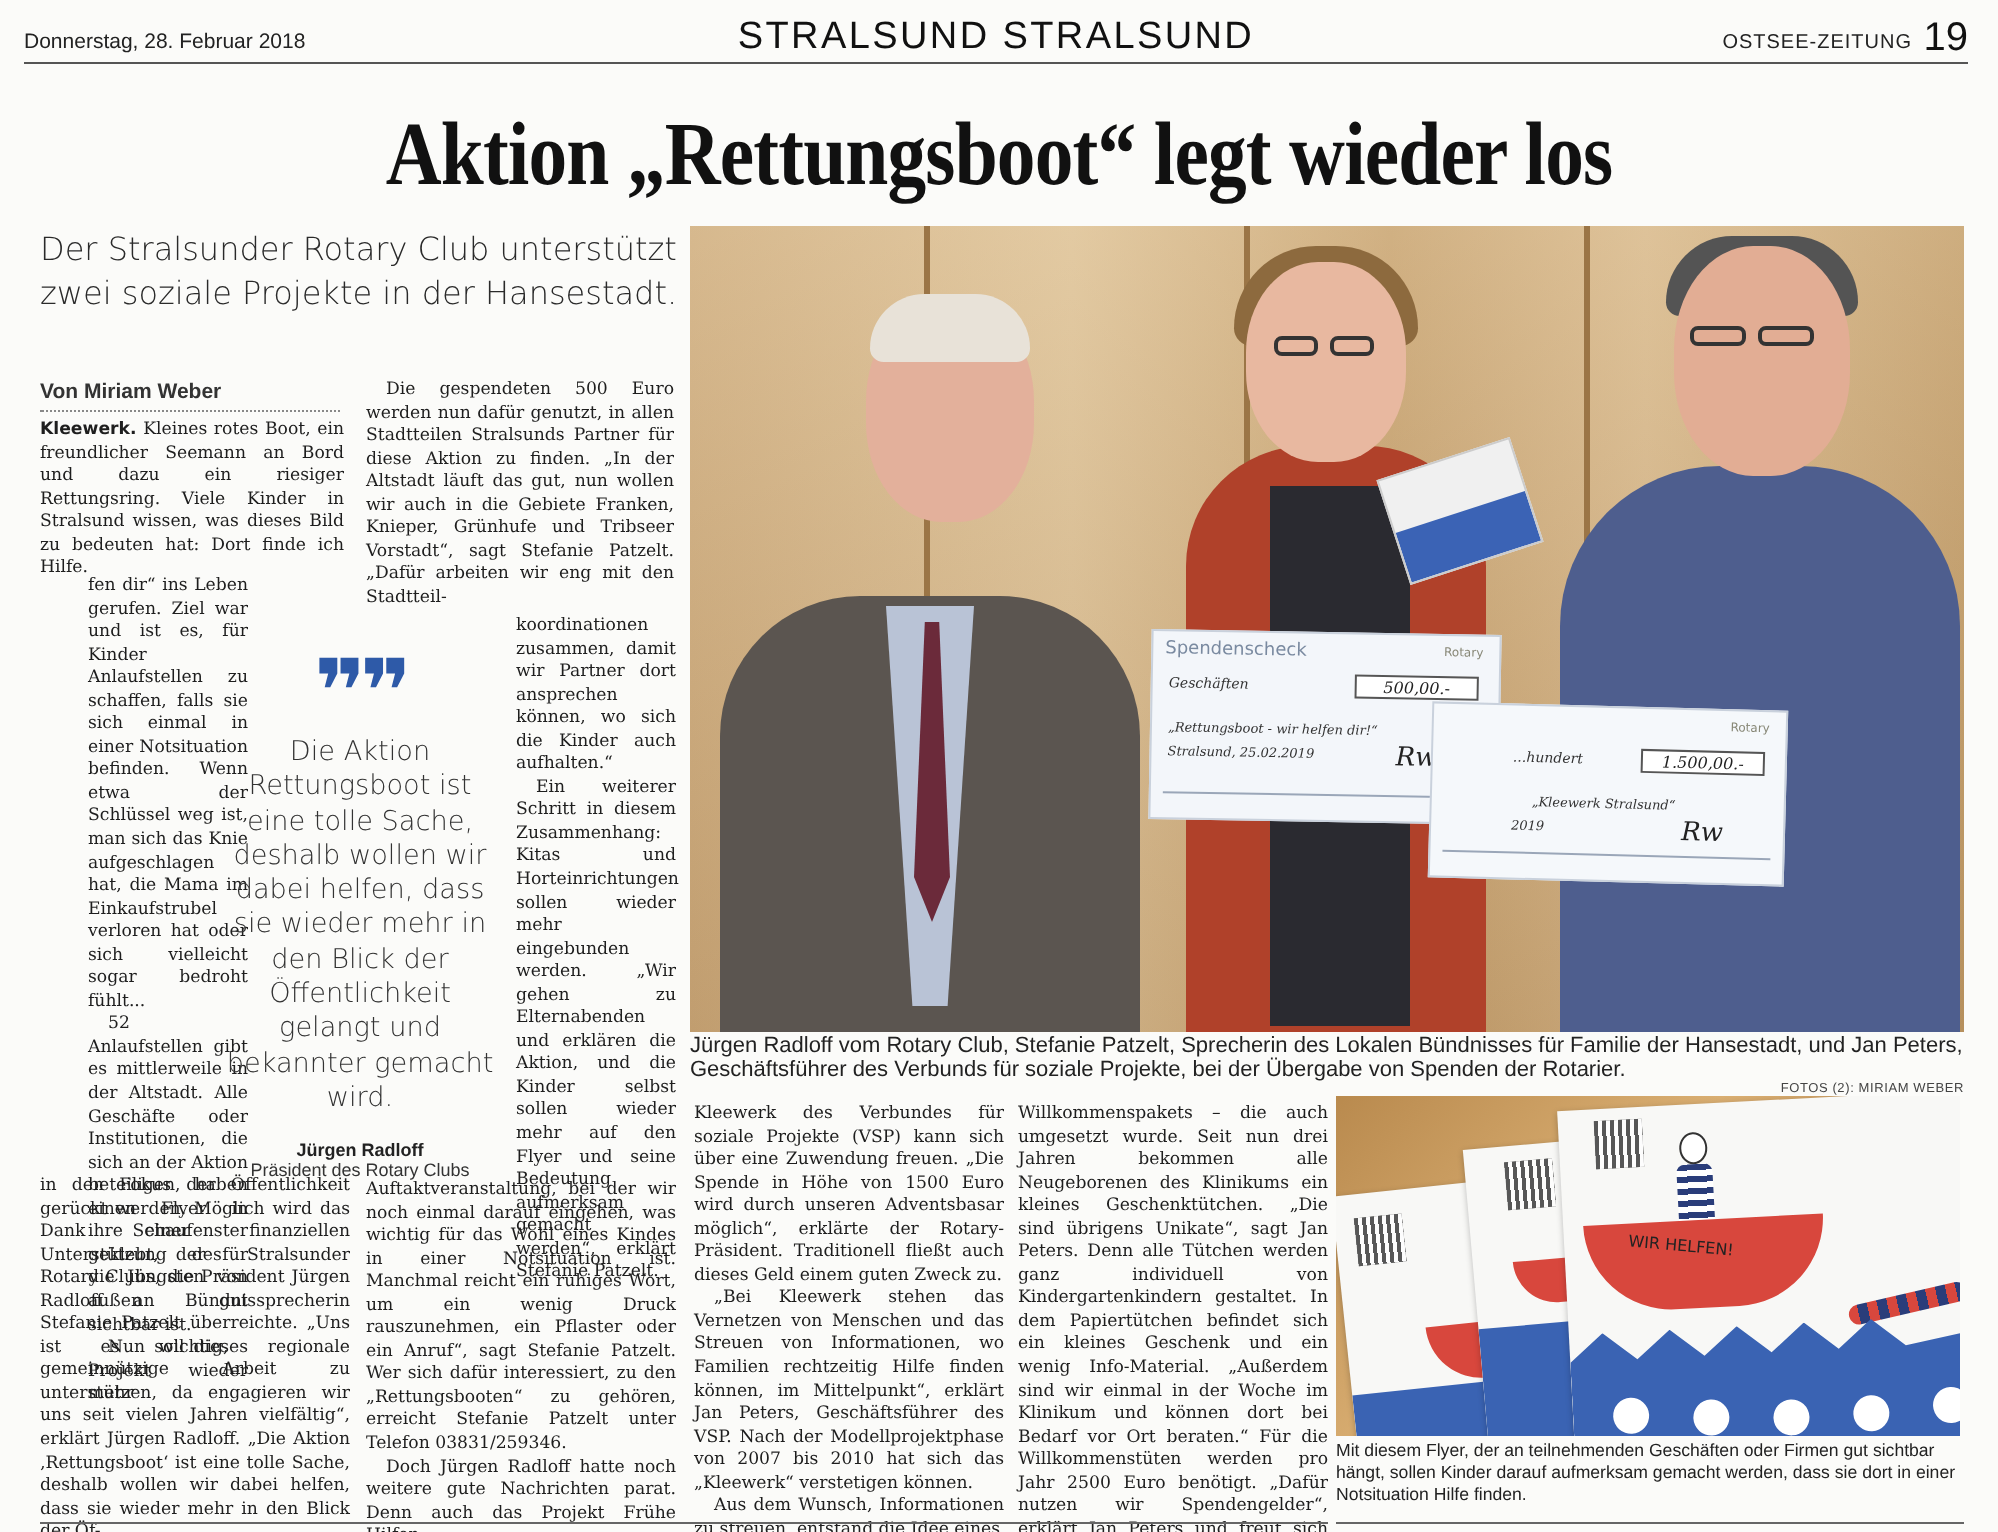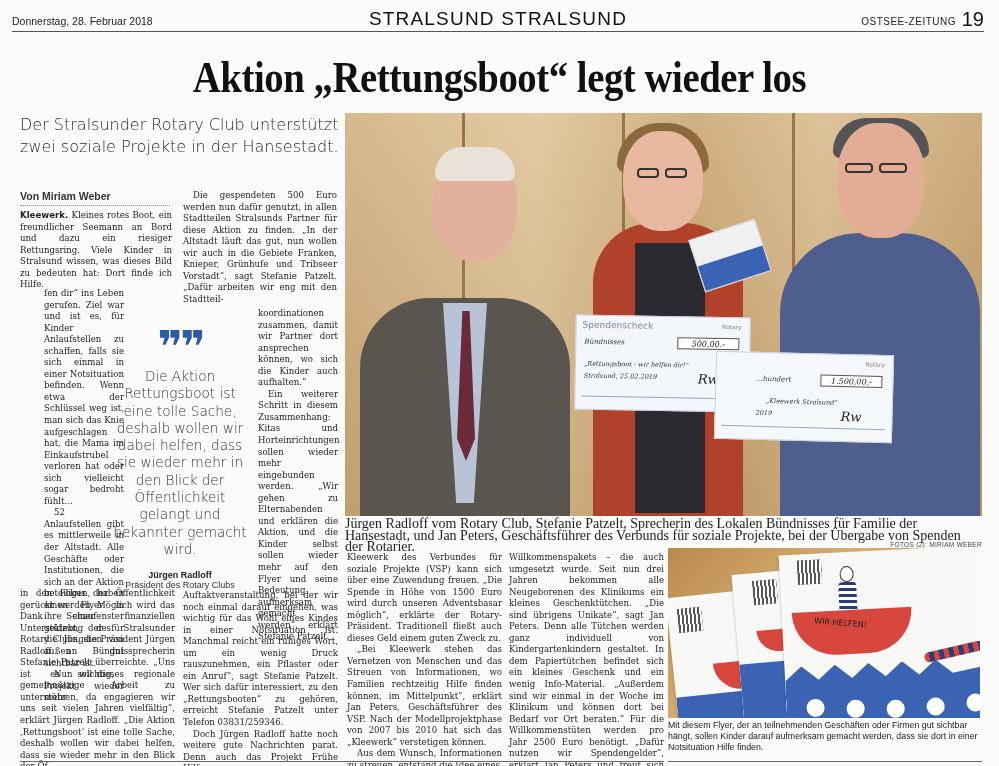--- a/index.html
+++ b/index.html
@@ -67,21 +67,21 @@
   .cq-brand { position: absolute; right: 8px; top: 5px; font-size: 6px; color: #887; }
   .cq-words { position: absolute; left: 8px; top: 22px; font-family: "DejaVu Serif", serif; font-style: italic; font-size: 7px; color: #333; }
   .cq-amount { position: absolute; right: 10px; top: 20px; width: 62px; height: 12px; border: 1px solid #555; font-family: "DejaVu Serif", serif; font-style: italic; font-size: 8px; line-height: 11px; text-align: center; color: #222; background: #fff; }
   .cq-purpose { position: absolute; left: 8px; top: 44px; font-family: "DejaVu Serif", serif; font-style: italic; font-size: 6.5px; color: #333; }
   .cq-place { position: absolute; left: 8px; top: 56px; font-family: "DejaVu Serif", serif; font-style: italic; font-size: 6.5px; color: #333; }
   .cq-sig { position: absolute; right: 30px; top: 54px; font-family: "DejaVu Serif", serif; font-style: italic; font-size: 13px; color: #222; }
   .cq-line { position: absolute; left: 6px; right: 6px; bottom: 12px; border-top: 1px solid #9aa6b8; }
   .flyer-small { position: absolute; left: 350px; top: 115px; width: 70px; height: 55px; background: #f0f0f0; transform: rotate(-18deg); border: 1px solid #ccc; overflow: hidden; }
   .flyer-small .w { position: absolute; left: 0; bottom: 0; width: 100%; height: 26px; background: #3b63b5; }
 
-  .caption-main { position: absolute; left: 345px; top: 518px; width: 637px; font-family: Liberation Serif, serif; font-size: 14px; line-height: 11.5px; color: #222; }
+  .caption-main { position: absolute; left: 345px; top: 518px; width: 637px; font-family: Liberation Sans, sans-serif; font-size: 11px; line-height: 11.5px; color: #222; }
   .credit { position: absolute; right: 17px; top: 541px; font-family: "Liberation Sans", sans-serif; font-size: 6.5px; letter-spacing: 0.3px; color: #444; }
 
   
   .photo-flyer { position: absolute; left: 668px; top: 548px; width: 312px; height: 170px; overflow: hidden; background: linear-gradient(135deg, #b98a4e, #d9ae72 40%, #c7955a 70%, #b08048); }
   .fly { position: absolute; background: #f8f8f6; box-shadow: 0 1px 3px rgba(0,0,0,0.25); overflow: hidden; }
   .fly1 { left: 5px; top: 40px; width: 190px; height: 150px; transform: rotate(-6deg); }
   .fly2 { left: 70px; top: 18px; width: 200px; height: 160px; transform: rotate(-5deg); }
   .fly3 { left: 115px; top: 2px; width: 210px; height: 175px; transform: rotate(-3deg); }
   .qr { position: absolute; width: 24px; height: 24px; background: repeating-linear-gradient(90deg, #222 0 2px, #fff 2px 4px), #222; opacity: 0.75; }
   .boat { position: absolute; background: #d8473d; border-radius: 0 0 60px 60px; }
@@ -169,21 +169,21 @@
   <div class="glasses" style="left:500px;top:50px;width:28px;"></div>
   <div class="glasses" style="left:534px;top:50px;width:28px;"></div>
 
   <div class="flyer-small">
       <div class="w"></div>
     </div>
 
   <div class="cheque cheque1">
     <span class="cq-title">Spendenscheck</span>
     <span class="cq-brand">Rotary</span>
-    <span class="cq-words">Bündnisses</span>
+    <span class="cq-words">Geschäften</span>
     <span class="cq-amount">500,00.-</span>
     <span class="cq-purpose">„Rettungsboot - wir helfen dir!“</span>
     <span class="cq-place">Stralsund, 25.02.2019</span>
     <span class="cq-sig">Rw</span>
     <div class="cq-line"></div>
   </div>
   <div class="cheque cheque2">
     <span class="cq-brand">Rotary</span>
     <span class="cq-words" style="left:40px">...hundert</span>
     <span class="cq-amount">1.500,00.-</span>

